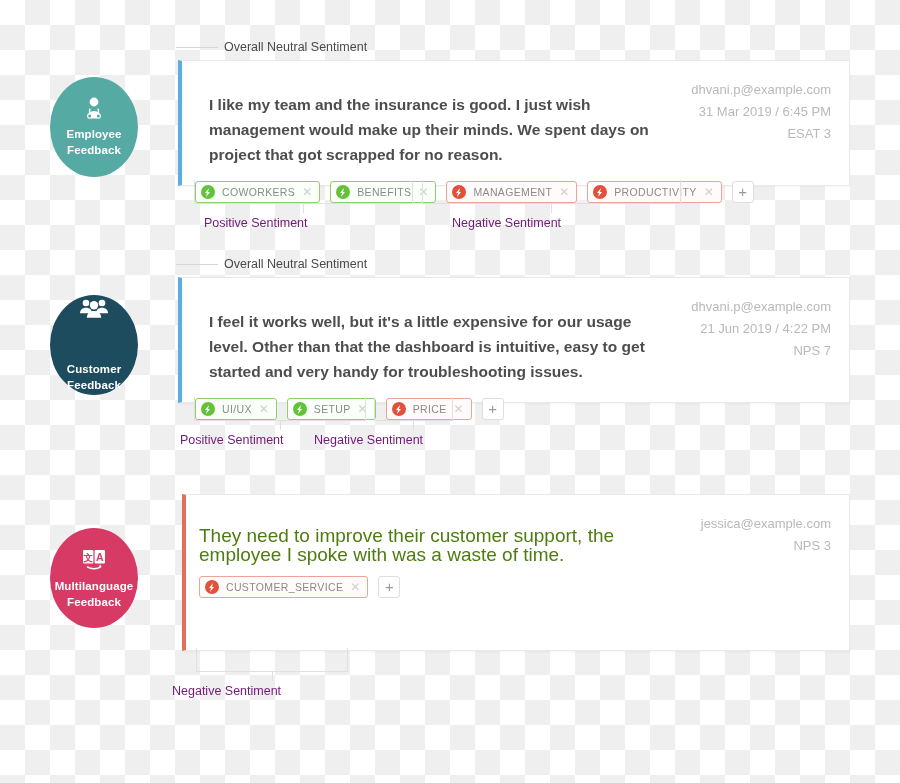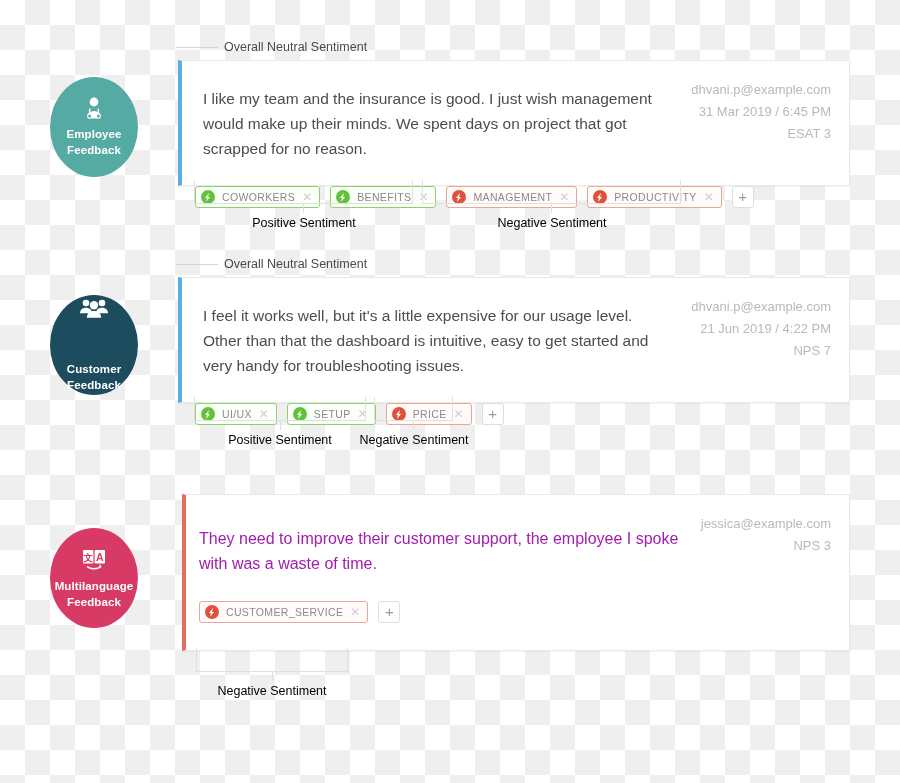--- a/index.html
+++ b/index.html
@@ -91,34 +91,35 @@
     line-height: 22px;
     color: #b9b9b9;
     padding-left: 14px;
     padding-top: 1px;
     white-space: nowrap;
   }
   .feedback-text {
     font-size: 15.5px;
     line-height: 25px;
     color: #4d4d4d;
-    margin: 8px;
+    margin: 14px;
+    font-weight: bold;
   }
   .feedback-translation {
-    font-size: 16px;
-    line-height: 25px;
-    color: #a21caf;
+    font-size: 19px;
+    line-height: 19px;
+    color: #4d7c0f;
     margin: 14px 0 0 0;
   }
 
   
   .tag-row {
     display: flex;
     align-items: center;
-    margin-top: 25px;
+    margin-top: 12px;
   }
   .tag {
     display: inline-flex;
     align-items: center;
     height: 22px;
     border: 1px solid #8ed16a;
     border-radius: 3px;
     background: #fbfffa;
     padding: 0 7px 0 5px;
     margin-right: 10px;
@@ -174,23 +175,23 @@
     background: transparent;
   }
   .bracket-stem {
     position: absolute;
     width: 1px;
     background: #e4dede;
   }
   .bracket-label {
     position: absolute;
     font-size: 12.5px;
-    color: #000000;
+    color: #701a75;
     white-space: nowrap;
-    text-align: center;
+    text-align: left;
   }
 </style>
 </head>
 <body>
 
 <div id="stage">
 
   <div class="cat-circle" style="left:50px; top:77px; background:#56aaa4;">
     <span class="cat-icon">
       <svg width="26" height="24" viewBox="0 0 26 24" fill="#ffffff">

